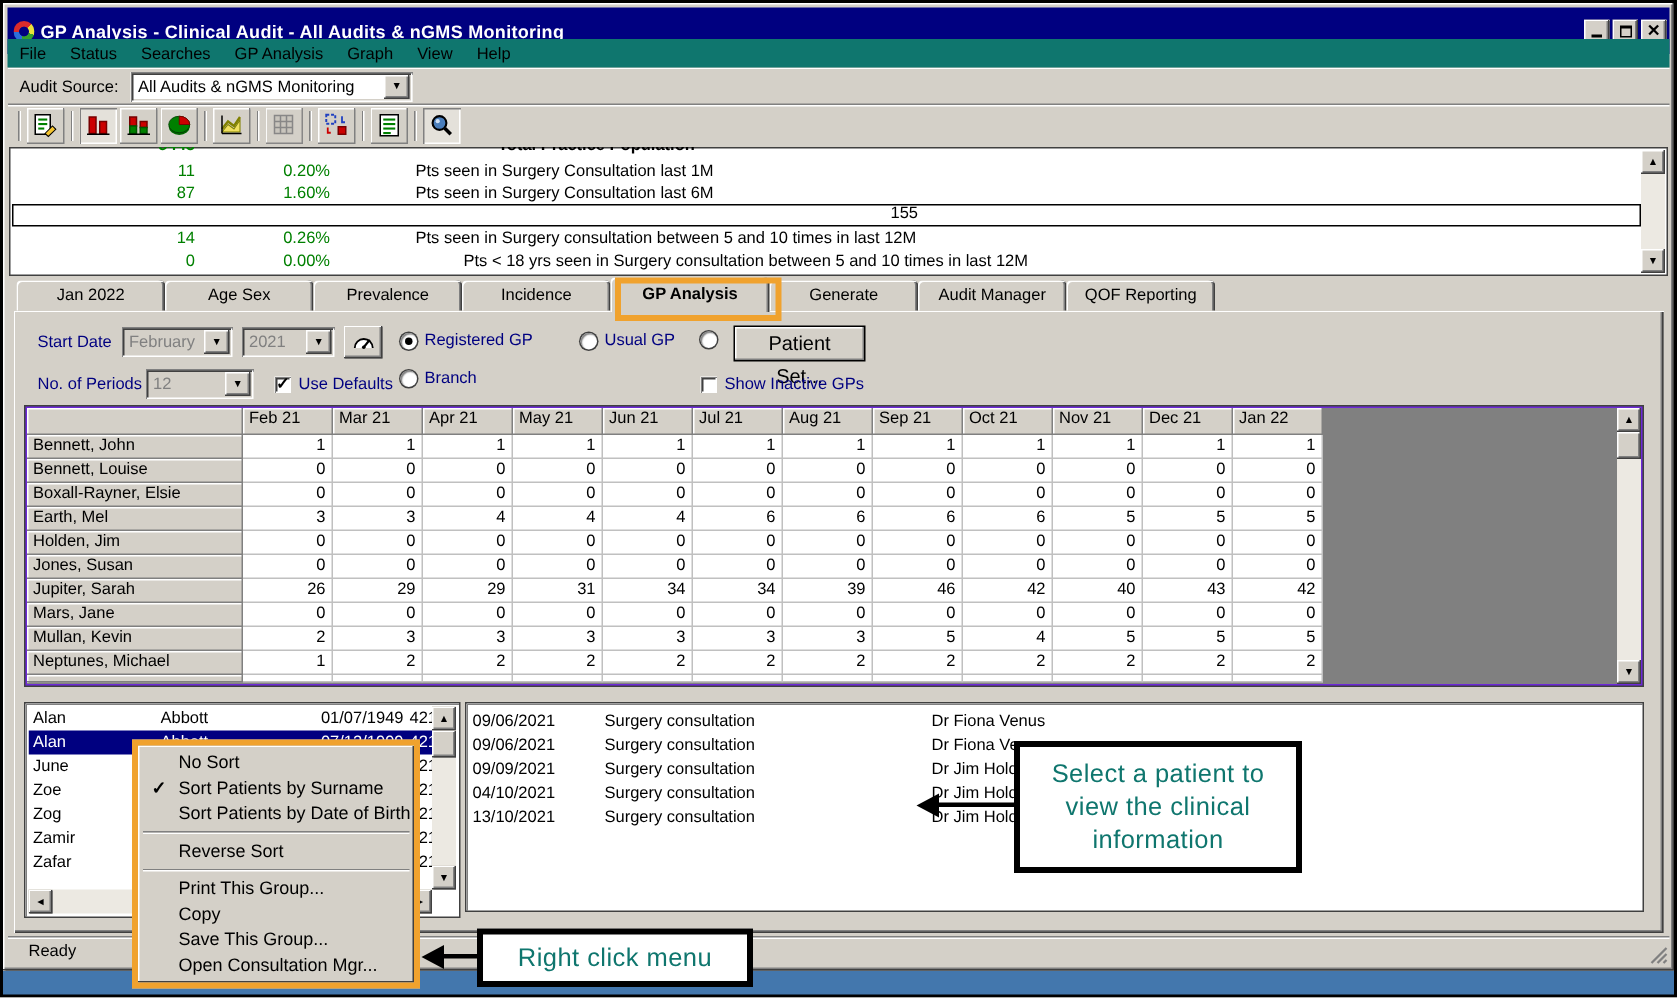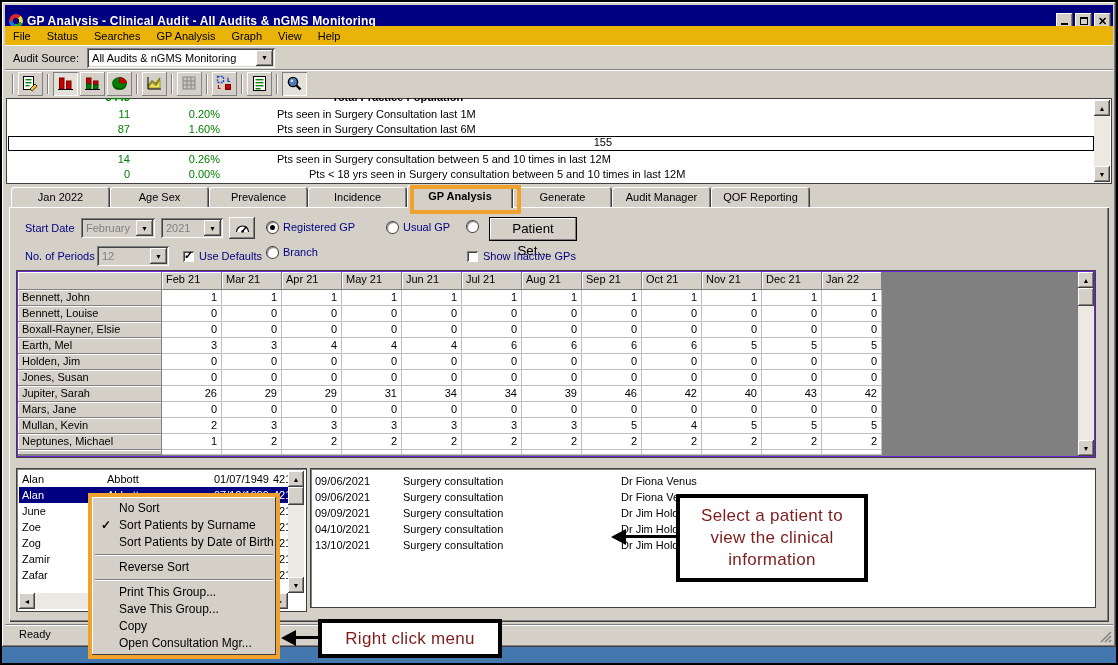--- a/index.html
+++ b/index.html
@@ -18,21 +18,21 @@
                 conic-gradient(#d92b2b 0 12%, #e8e13a 12% 30%, #34a02c 30% 55%, #2b6fd9 55% 75%, #d92b2b 75% 100%); }
   .title-text { color:#fff; font-weight:bold; font-size:12px; letter-spacing:.2px; white-space:nowrap; }
   .win-btns { margin-left:auto; display:flex; gap:2px; }
   .win-btn { width:17px; height:15px; display:flex; align-items:center; justify-content:center; background:#d4d0c8;
     box-shadow: inset -1px -1px 0 #404040, inset 1px 1px 0 #fff, inset -2px -2px 0 #808080; cursor:default; }
   .g-min { width:7px; height:2px; background:#000; margin-top:7px; }
   .g-max { width:8px; height:8px; border:1px solid #000; border-top-width:2px; }
   .g-close { font-size:11px; font-weight:bold; line-height:10px; }
 
   
-  .menubar { position:absolute; left:3px; top:24px; right:3px; height:19px; display:flex; align-items:center; background:#eab308; }
+  .menubar { position:absolute; left:3px; top:24px; right:3px; height:19px; display:flex; align-items:center; background:#0f766e; }
   .menu-item { padding:2px 8px; }
 
   
   .auditbar { position:absolute; left:3px; top:43px; right:3px; height:25px; display:flex; align-items:center; box-shadow: inset 0 1px 0 #fff, inset 0 -1px 0 #808080; }
   .auditbar .lbl { margin:0 8px 0 8px; }
   .combo { position:relative; height:20px; background:#fff; box-shadow: inset 1px 1px 0 #808080, inset -1px -1px 0 #fff, inset 2px 2px 0 #404040, inset -2px -2px 0 #d4d0c8; display:flex; align-items:center; }
   .combo .ctext { padding:0 4px 0 5px; flex:1; white-space:nowrap; overflow:hidden; }
   .combo .cbtn { width:17px; height:16px; margin-right:2px; background:#d4d0c8; box-shadow: inset -1px -1px 0 #404040, inset 1px 1px 0 #fff, inset -2px -2px 0 #808080; font-size:7px; display:flex; align-items:center; justify-content:center; flex:none; }
   .combo.disabled { background:#d4d0c8; }
   .combo.disabled .ctext { color:#808080; }
@@ -129,21 +129,21 @@
   .status-text { margin-left:14px; }
   .grip { position:absolute; right:1px; bottom:1px; width:14px; height:14px; }
 
   
   .ctx-menu { position:absolute; left:88px; top:493px; width:192px; z-index:20; border:4px solid #F0A22E; background:#d4d0c8;
     box-shadow: inset -1px -1px 0 #404040, inset 1px 1px 0 #fff; padding:3px 1px; }
   .ctx-item { height:17px; line-height:17px; font-size:12px; padding-left:26px; position:relative; white-space:nowrap; }
   .ctx-check { position:absolute; left:8px; top:0; font-weight:bold; }
   .ctx-sep { height:2px; margin:3px 2px; box-shadow: inset 0 1px 0 #808080, inset 0 -1px 0 #fff; }
   .tab-highlight { position:absolute; left:410px; top:185px; width:111px; height:29px; border:4px solid #F0A22E; z-index:25; }
-  .annot { position:absolute; background:#fff; border:4px solid #000; z-index:30; display:flex; flex-direction:column; align-items:center; justify-content:center; color:#7f1d1d; font-size:17px; letter-spacing:.3px; text-align:center; line-height:22px; }
+  .annot { position:absolute; background:#fff; border:4px solid #000; z-index:30; display:flex; flex-direction:column; align-items:center; justify-content:center; color:#0f766e; font-size:17px; letter-spacing:.3px; text-align:center; line-height:22px; }
   .annot-select { left:676px; top:494px; width:192px; height:88px; }
   .annot-right { left:318px; top:619px; width:184px; height:39px; font-size:17px; }
   .arrow { position:absolute; z-index:30; height:16px; }
   .arrow .head { position:absolute; left:0; top:0; width:0; height:0; border-top:8px solid rgba(0,0,0,0); border-bottom:8px solid rgba(0,0,0,0); border-right:15px solid #000; }
   .arrow .shaft { position:absolute; left:13px; top:6px; height:3px; background:#000; }
   .arrow-select { left:611px; top:529px; width:65px; }
   .arrow-select .shaft { width:52px; }
   .arrow-right { left:281px; top:630px; width:37px; }
   .arrow-right .shaft { width:24px; }
 </style>
@@ -681,22 +681,22 @@
   <div class="tab-highlight"></div>
 
   <div class="ctx-menu" id="ctxMenu">
       <div class="ctx-item">No Sort</div>
       <div class="ctx-item"><span class="ctx-check">✓</span>Sort Patients by Surname</div>
       <div class="ctx-item">Sort Patients by Date of Birth</div>
       <div class="ctx-sep"></div>
       <div class="ctx-item">Reverse Sort</div>
       <div class="ctx-sep"></div>
       <div class="ctx-item">Print This Group...</div>
+      <div class="ctx-item">Copy</div>
       <div class="ctx-item">Save This Group...</div>
-      <div class="ctx-item">Copy</div>
       <div class="ctx-item">Open Consultation Mgr...</div>
     </div>
 
   <div class="annot annot-select">
     <span>Select a patient to</span>
     <span>view the clinical</span>
     <span>information</span>
   </div>
   <div class="arrow arrow-select">
     <span class="head"></span>

